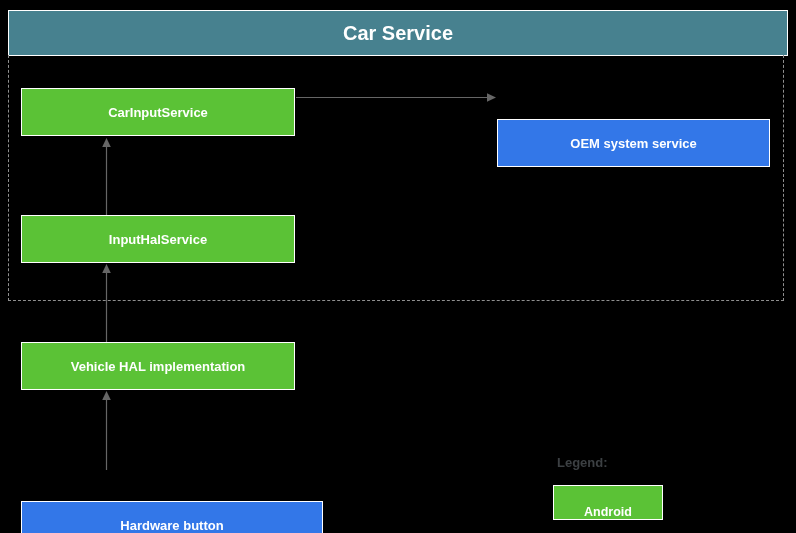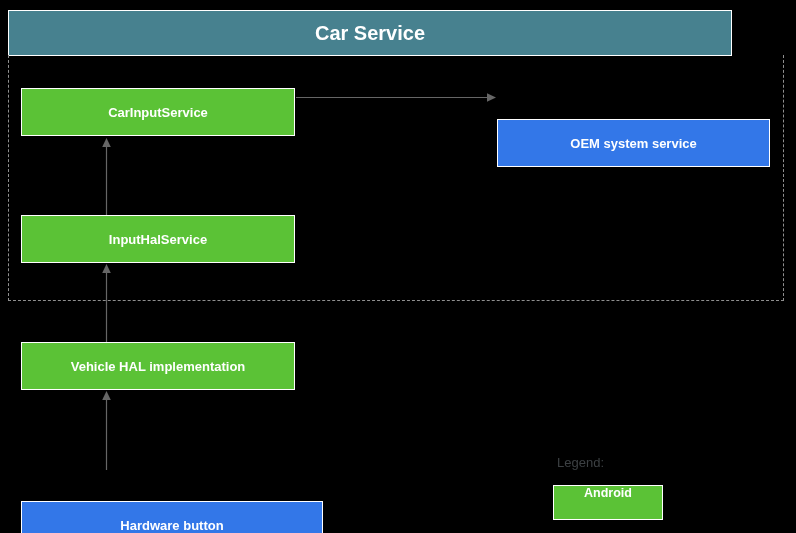--- a/index.html
+++ b/index.html
@@ -20,21 +20,21 @@
   .stage {
     position: relative;
     width: 796px;
     height: 533px;
     background: var(--background);
     overflow: hidden;
   }
   .header-bar {
     position: absolute;
     left: 8px; top: 10px;
-    width: 724px; height: 46px;
+    width: 780px; height: 46px;
     background: var(--header-teal);
     border: 1.5px solid #ffffff;
     display: flex; align-items: center; justify-content: center;
   }
   .header-bar .title {
     color: #ffffff;
     font-size: 20px;
     font-weight: bold;
   }
   .boundary {
@@ -65,25 +65,25 @@
     position: absolute;
     left: 0; top: 0;
     width: 796px; height: 533px;
     pointer-events: none;
   }
   .legend-title {
     position: absolute;
     left: 557px; top: 455px;
     color: var(--legend-text);
     font-size: 13px;
-    font-weight: normal;
+    font-weight: bold;
   }
   .legend-box {
     position: absolute;
-    display: flex; align-items: flex-start; justify-content: center;
+    display: flex; align-items: flex-end; justify-content: center;
     border: 1.5px solid #ffffff;
     color: #ffffff;
     font-size: 12.5px;
     font-weight: bold;
   }
   .legend-android { left: 553px; top: 485px; width: 110px; height: 35px; background: var(--android-green); }
   .legend-oem     { left: 673px; top: 503px; width: 109px; height: 35px; background: var(--oem-blue); margin-top: 39px; }
 </style>
 </head>
 <body>

